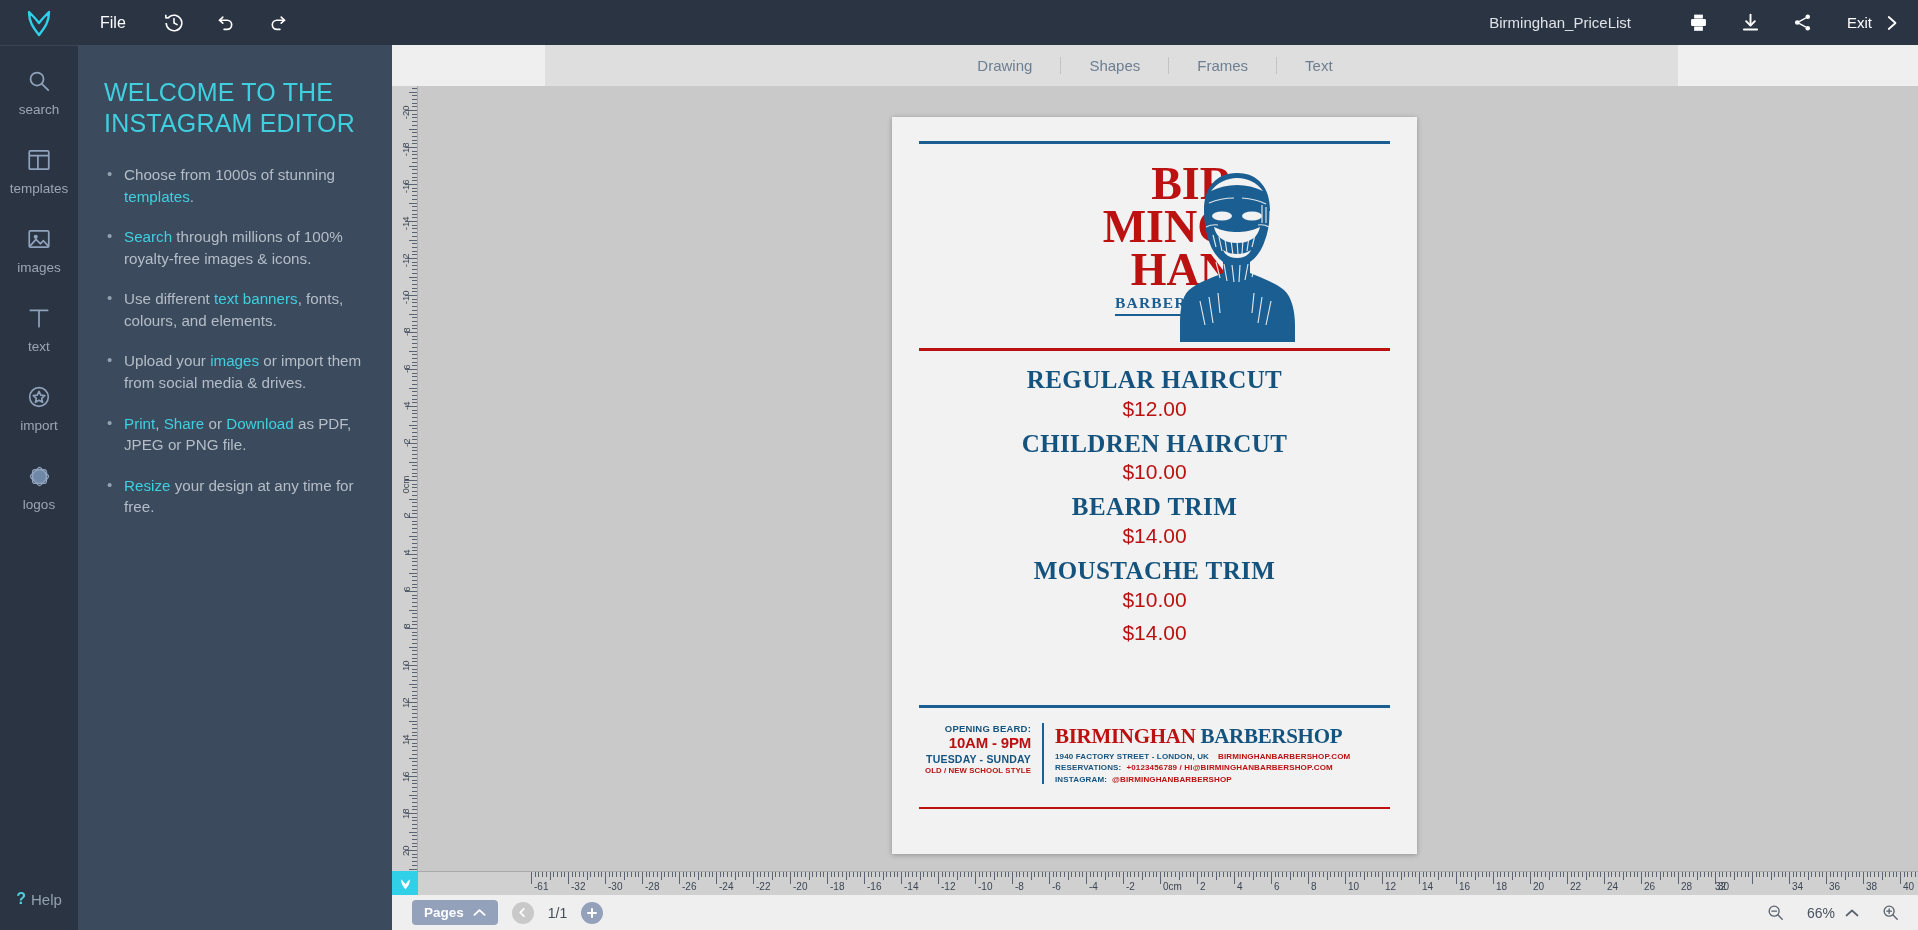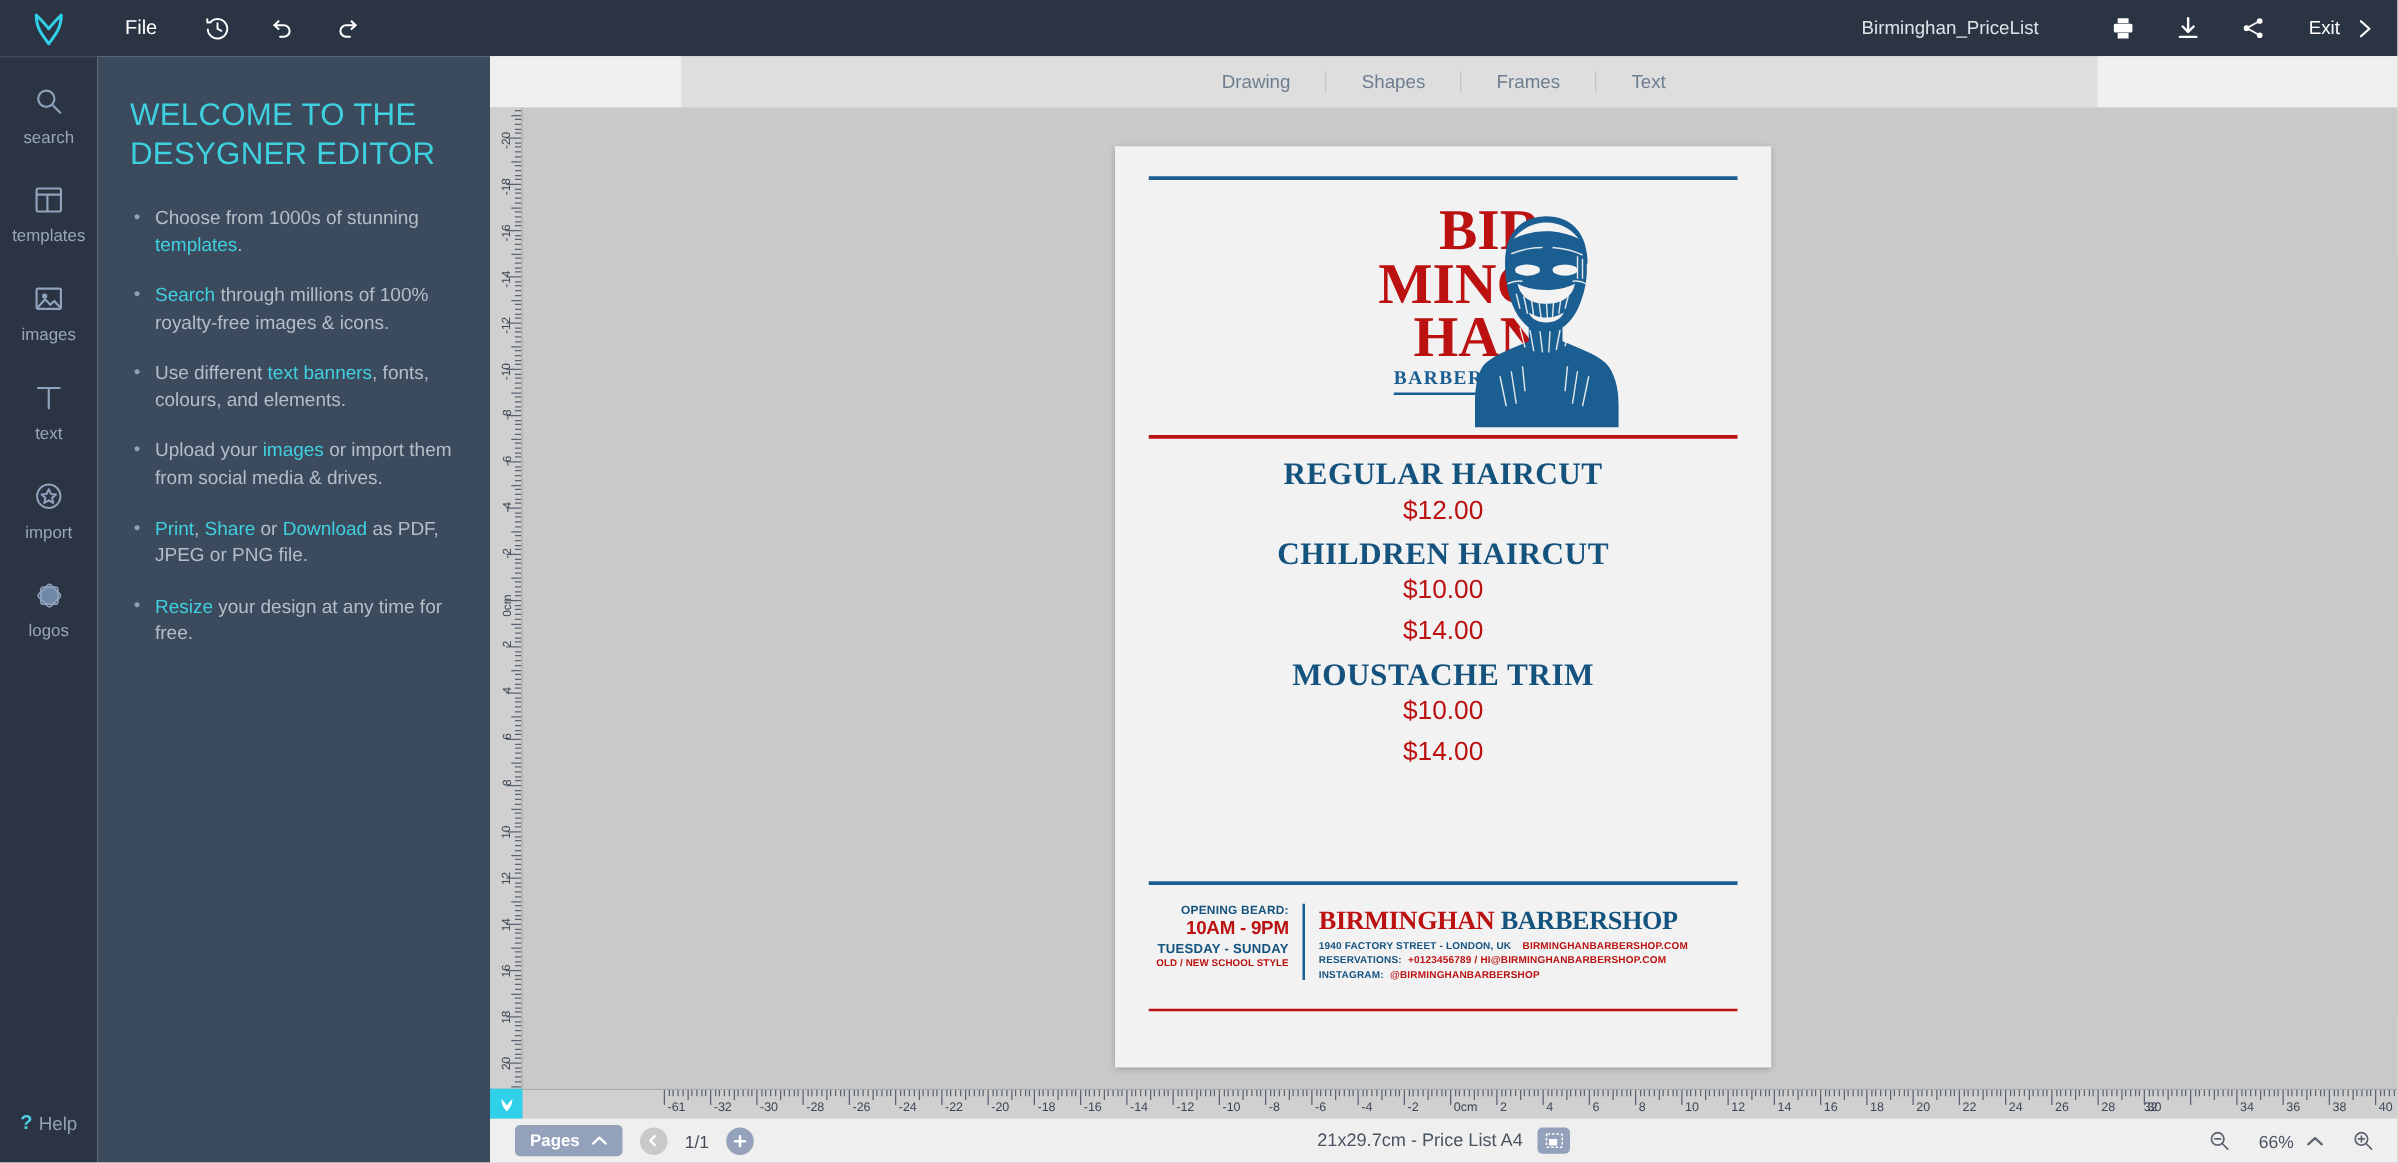--- a/index.html
+++ b/index.html
@@ -336,21 +336,21 @@
       <span class="rail-label">logos</span>
     </div>
 
     <div class="help">
       <span class="help-q">?</span>
       <span class="help-t">Help</span>
     </div>
   </div>
 
   <div class="panel">
-    <h1>WELCOME TO THE DESYGNER EDITOR</h1>
+    <h1>WELCOME TO THE INSTAGRAM EDITOR</h1>
     <ul id="bullets">
         <li><span>Choose from 1000s of stunning </span><span class="lk">templates</span><span>.</span></li>
         <li><span class="lk">Search</span><span> through millions of 100% royalty-free images &amp; icons.</span></li>
         <li><span>Use different </span><span class="lk">text banners</span><span>, fonts, colours, and elements.</span></li>
         <li><span>Upload your </span><span class="lk">images</span><span> or import them from social media &amp; drives.</span></li>
         <li><span class="lk">Print</span><span>, </span><span class="lk">Share</span><span> or </span><span class="lk">Download</span><span> as PDF, JPEG or PNG file.</span></li>
         <li><span class="lk">Resize</span><span> your design at any time for free.</span></li>
       </ul>
   </div>
 
@@ -1067,20 +1067,21 @@
       <div class="prices" id="prices">
           <div class="price-row">
             <div class="svc">REGULAR HAIRCUT</div>
             <div class="amt">$12.00</div>
           </div>
           <div class="price-row">
             <div class="svc">CHILDREN HAIRCUT</div>
             <div class="amt">$10.00</div>
           </div>
           <div class="price-row">
+            <div class="svc">BEARD TRIM</div>
             <div class="amt">$14.00</div>
           </div>
           <div class="price-row">
             <div class="svc">MOUSTACHE TRIM</div>
             <div class="amt">$10.00</div>
           </div>
           <div class="price-row">
             <div class="amt">$14.00</div>
           </div>
         </div>
@@ -1132,29 +1133,20 @@
       <div class="page-count">1/1</div>
       <div class="round-btn round-next">
         <span style="display:flex;">
           <svg width="12" height="12" viewBox="0 0 12 12" fill="none" stroke="#ffffff" stroke-width="2" stroke-linecap="round">
             <path d="M6 2 V10 M2 6 H10"></path>
           </svg>
         </span>
       </div>
     </div>
 
-    <div class="bb-center">
-      <span class="size-label">21x29.7cm - Price List A4</span>
-      <span class="size-btn">
-        <svg width="15" height="13" viewBox="0 0 16 14" fill="none" stroke="#ffffff" stroke-width="1.3">
-          <rect x="1.2" y="1.2" width="13.6" height="11.6" rx="1" stroke-dasharray="2.2 1.6"></rect>
-          <rect x="3.4" y="5.6" width="7" height="5.6" fill="#ffffff" stroke="none"></rect>
-        </svg>
-      </span>
-    </div>
 
     <div class="bb-right">
       <span style="display:flex;cursor:pointer;">
         <svg width="19" height="19" viewBox="0 0 24 24" fill="none" stroke="#5b636e" stroke-width="1.7" stroke-linecap="round">
           <circle cx="10.3" cy="10.3" r="6.3"></circle>
             <path d="M14.9 14.9 L20.5 20.5"></path>
             <path d="M7.4 10.3 H13.2"></path>
         </svg>
       </span>
       <span class="zoom-val">66%</span>

